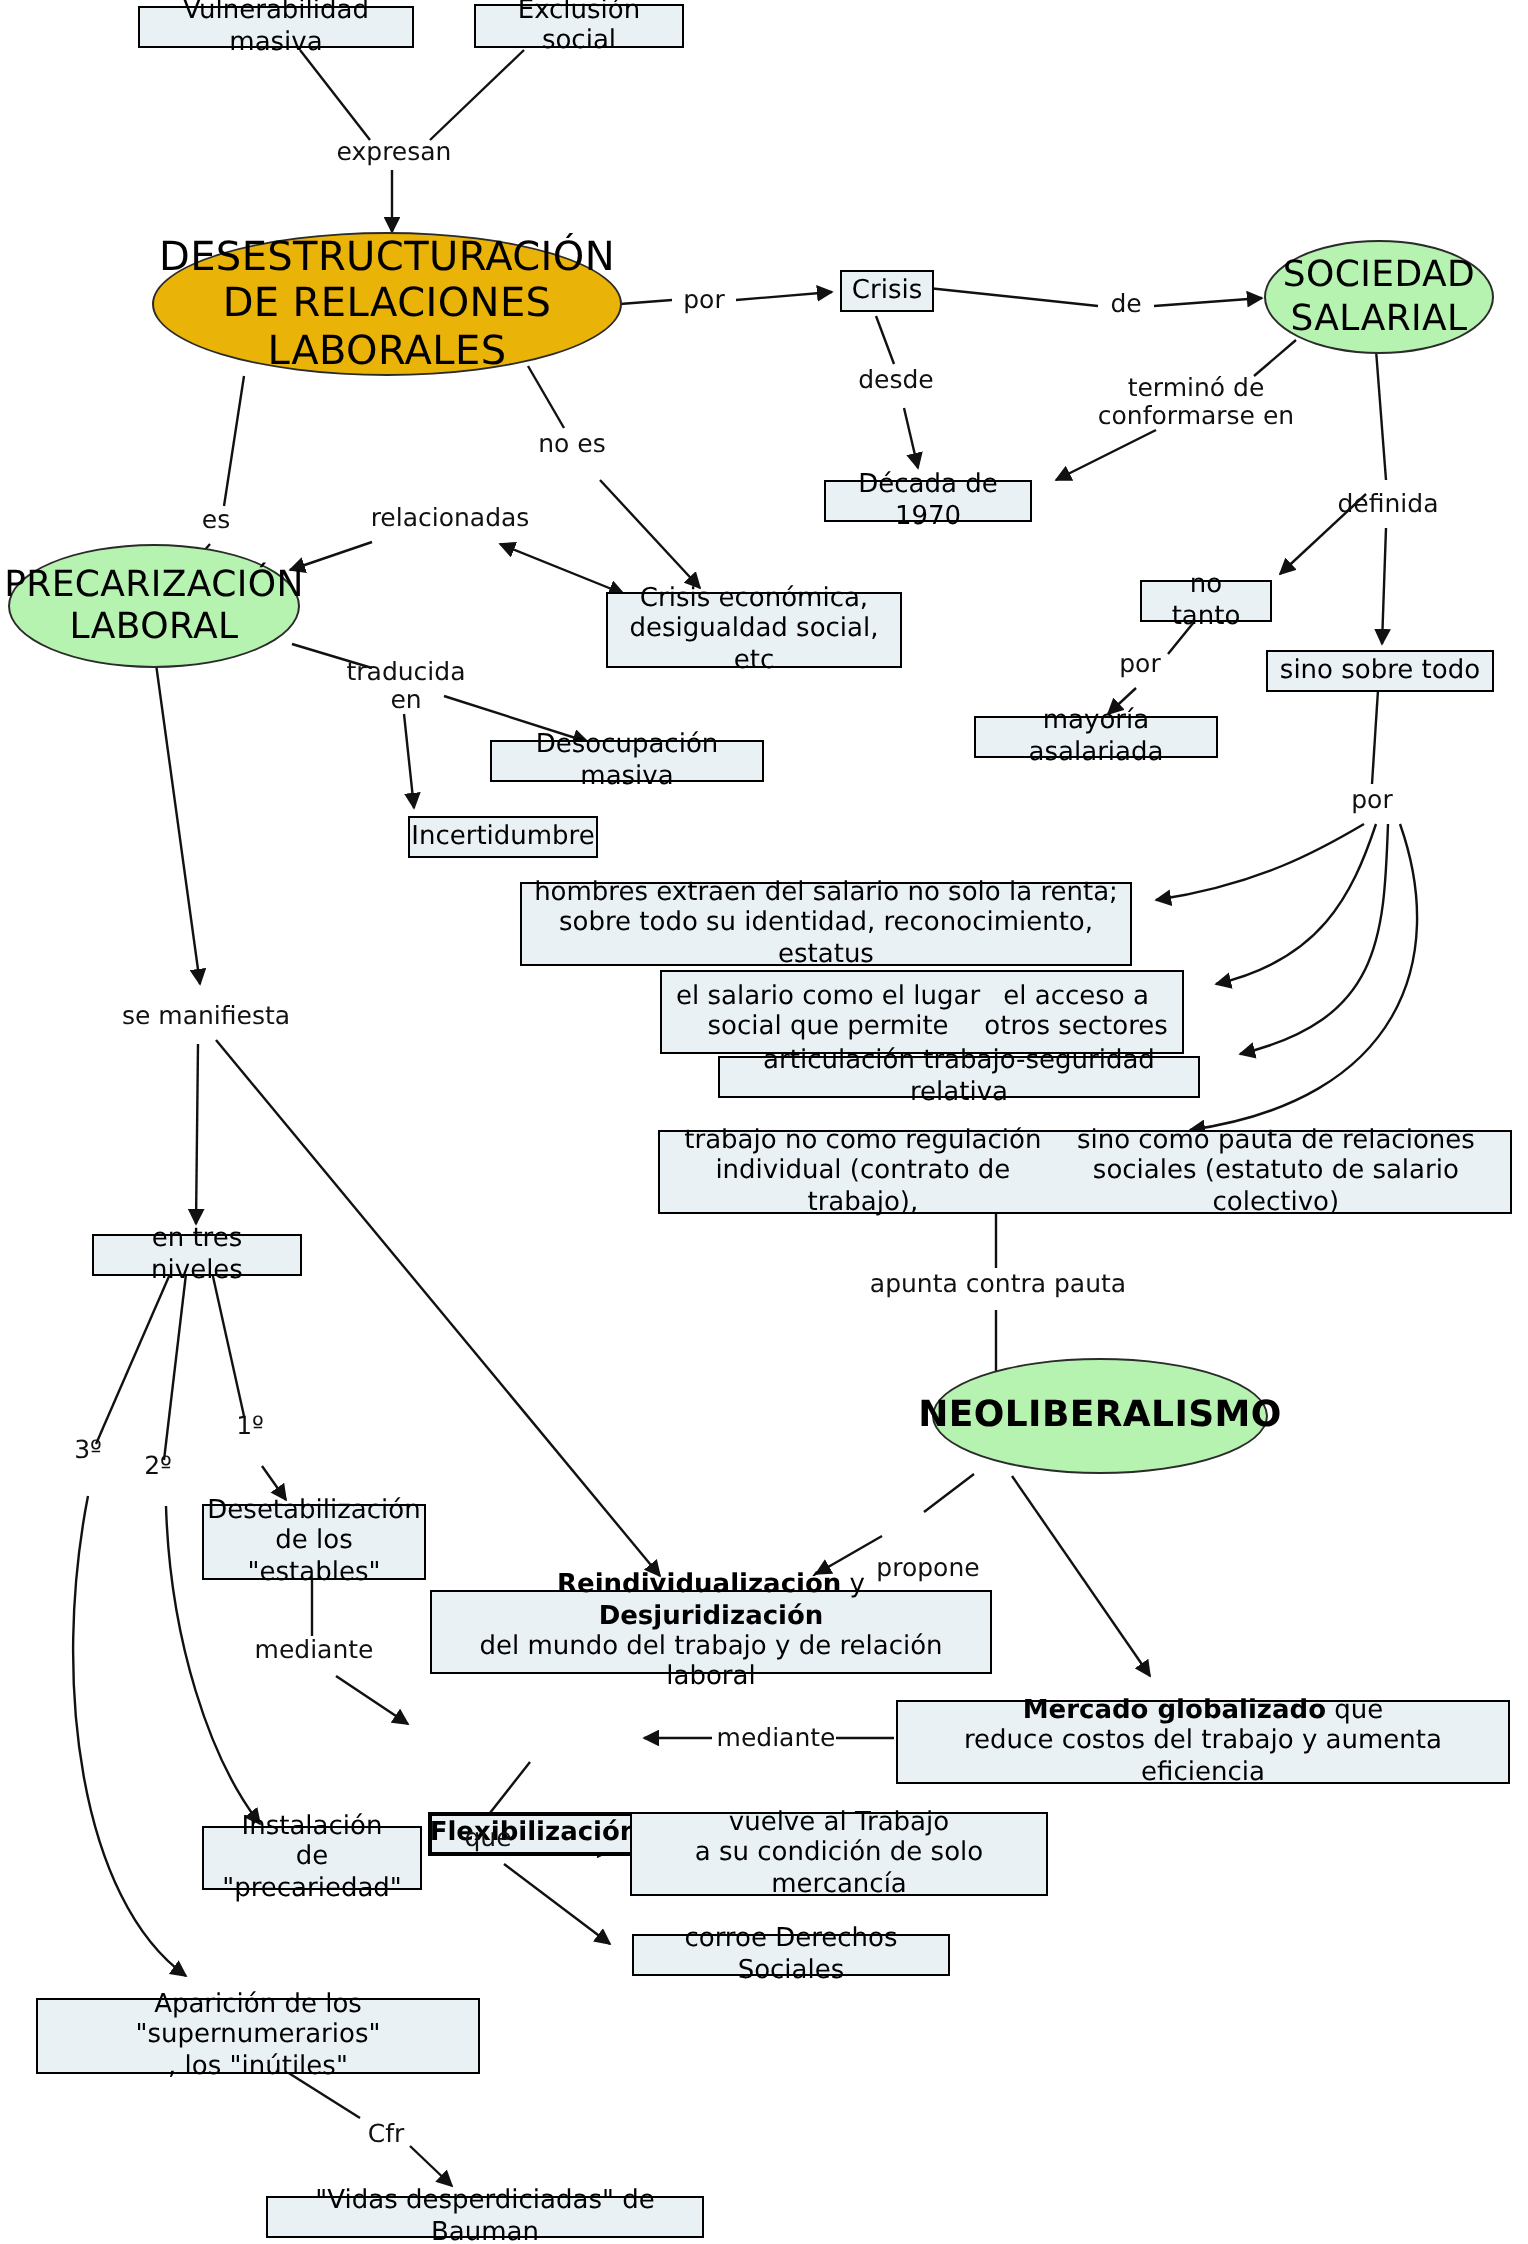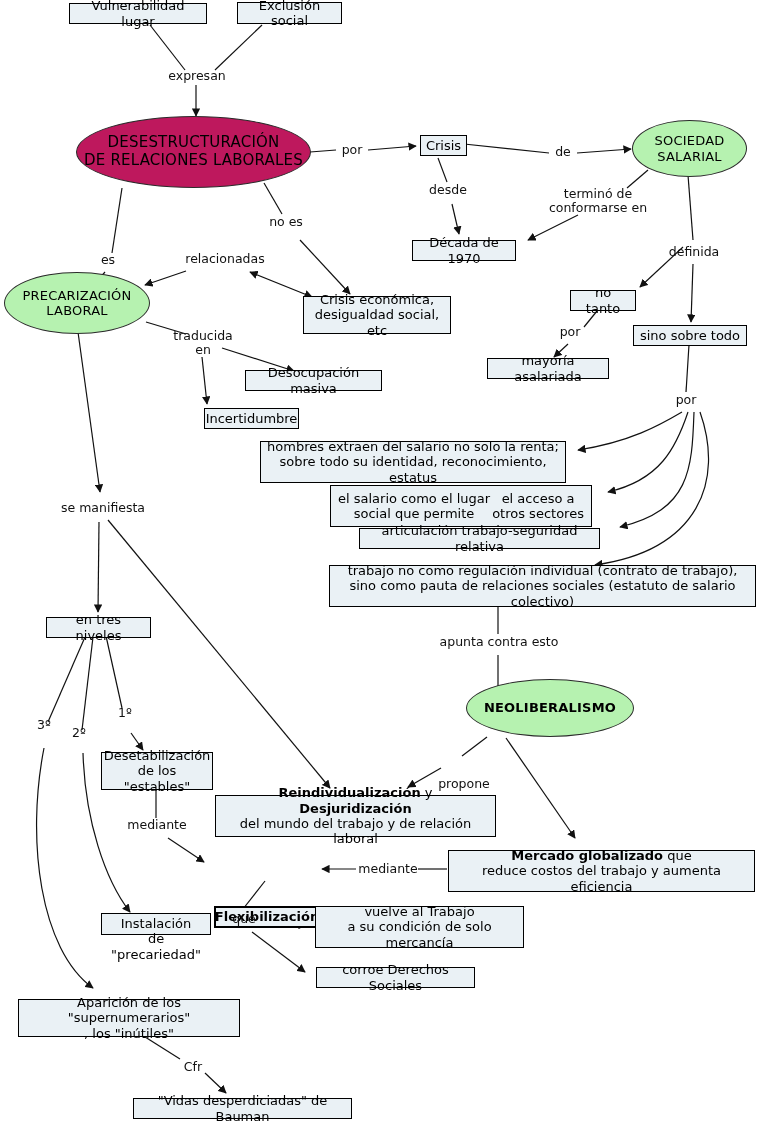--- a/index.html
+++ b/index.html
@@ -20,24 +20,24 @@
     font-size:13px;
     padding:2px 5px;
   }
   .box.thick{border-width:2px;}
   .box.bigpad{padding:20px 6px;}
 
   
   .ell{
     border-radius:50%;
     border:1.4px solid #2b2b2b;
-    font-size:13px;
+    font-size:18px;
     letter-spacing:.2px;
   }
-  .ell.orange{background:#be185d;font-size:15px;}
+  .ell.orange{background:#eab308;font-size:20px;}
   .ell.green{background:#B6F2B0;}
 
   
   .lbl{
     position:absolute;font-size:12.5px;background:transparent;color:#111;
     white-space:pre;line-height:1.15;text-align:center;
   }
   .b{font-weight:bold;}
 </style>
 </head>
@@ -149,21 +149,21 @@
 
       <path d="M265,881 L243,909"></path>
       <path d="M264,925 L306,925" marker-end="url(#ah)"></path>
       <path d="M252,932 L305,972" marker-end="url(#ah)"></path>
 
       <path d="M134,1030 L180,1059"></path>
       <path d="M205,1073 L226,1093" marker-end="url(#ah)"></path>
     </g>
   </svg>
 
-  <div class="node box" style="left:69px;top:3px;width:138px;height:21px;">Vulnerabilidad lugar</div>
+  <div class="node box" style="left:69px;top:3px;width:138px;height:21px;">Vulnerabilidad masiva</div>
 
   <div class="node box" style="left:237px;top:2px;width:105px;height:22px;">Exclusión social</div>
 
   <div class="lbl" style="left:163px;top:69px;width:68px;">expresan</div>
 
   <div class="node ell orange" style="left:76px;top:116px;width:235px;height:72px;flex-direction:column;">
     <span>DESESTRUCTURACIÓN</span>
     <span>DE RELACIONES LABORALES</span>
   </div>
 
@@ -223,26 +223,26 @@
     <span>sobre todo su identidad, reconocimiento, estatus</span>
   </div>
 
   <div class="node box bigpad" style="left:330px;top:485px;width:262px;height:38px;">
     <span>el salario como el lugar social que permite</span>
     <span>el acceso a otros sectores</span>
   </div>
 
   <div class="node box" style="left:359px;top:528px;width:241px;height:21px;">articulación trabajo-seguridad relativa</div>
 
-  <div class="node box bigpad" style="left:329px;top:565px;width:427px;height:38px;flex-direction:column;">
+  <div class="node box bigpad" style="left:329px;top:565px;width:427px;height:38px;flex-direction:row;">
     <span>trabajo no como regulación individual (contrato de trabajo),</span>
     <span>sino como pauta de relaciones sociales (estatuto de salario colectivo)</span>
   </div>
 
-  <div class="lbl" style="left:432px;top:635px;width:134px;">apunta contra esto</div>
+  <div class="lbl" style="left:432px;top:635px;width:134px;">apunta contra pauta</div>
 
   <div class="node ell green" style="left:466px;top:679px;width:168px;height:58px;font-weight:bold;">NEOLIBERALISMO</div>
 
   <div class="lbl" style="left:432px;top:777px;width:64px;">propone</div>
 
   <div class="lbl" style="left:55px;top:501px;width:96px;">se manifiesta</div>
 
   <div class="node box" style="left:46px;top:617px;width:105px;height:21px;">en tres niveles</div>
 
   <div class="lbl" style="left:33px;top:718px;width:22px;">3º</div>
@@ -251,21 +251,21 @@
 
   <div class="lbl" style="left:114px;top:706px;width:22px;">1º</div>
 
   <div class="node box" style="left:101px;top:752px;width:112px;height:38px;flex-direction:column;">
     <span>Desetabilización</span>
     <span>de los "estables"</span>
   </div>
 
   <div class="lbl" style="left:122px;top:818px;width:70px;">mediante</div>
 
-  <div class="node box" style="left:101px;top:913px;width:110px;height:22px;flex-direction:column;justify-content:space-between;">
+  <div class="node box" style="left:101px;top:913px;width:110px;height:32px;flex-direction:column;">
     <span>Instalación</span>
     <span>de "precariedad"</span>
   </div>
 
   <div class="node box" style="left:18px;top:999px;width:222px;height:38px;flex-direction:column;">
     <span>Aparición de los "supernumerarios"</span>
     <span>, los "inútiles"</span>
   </div>
 
   <div class="lbl" style="left:178px;top:1060px;width:30px;">Cfr</div>

